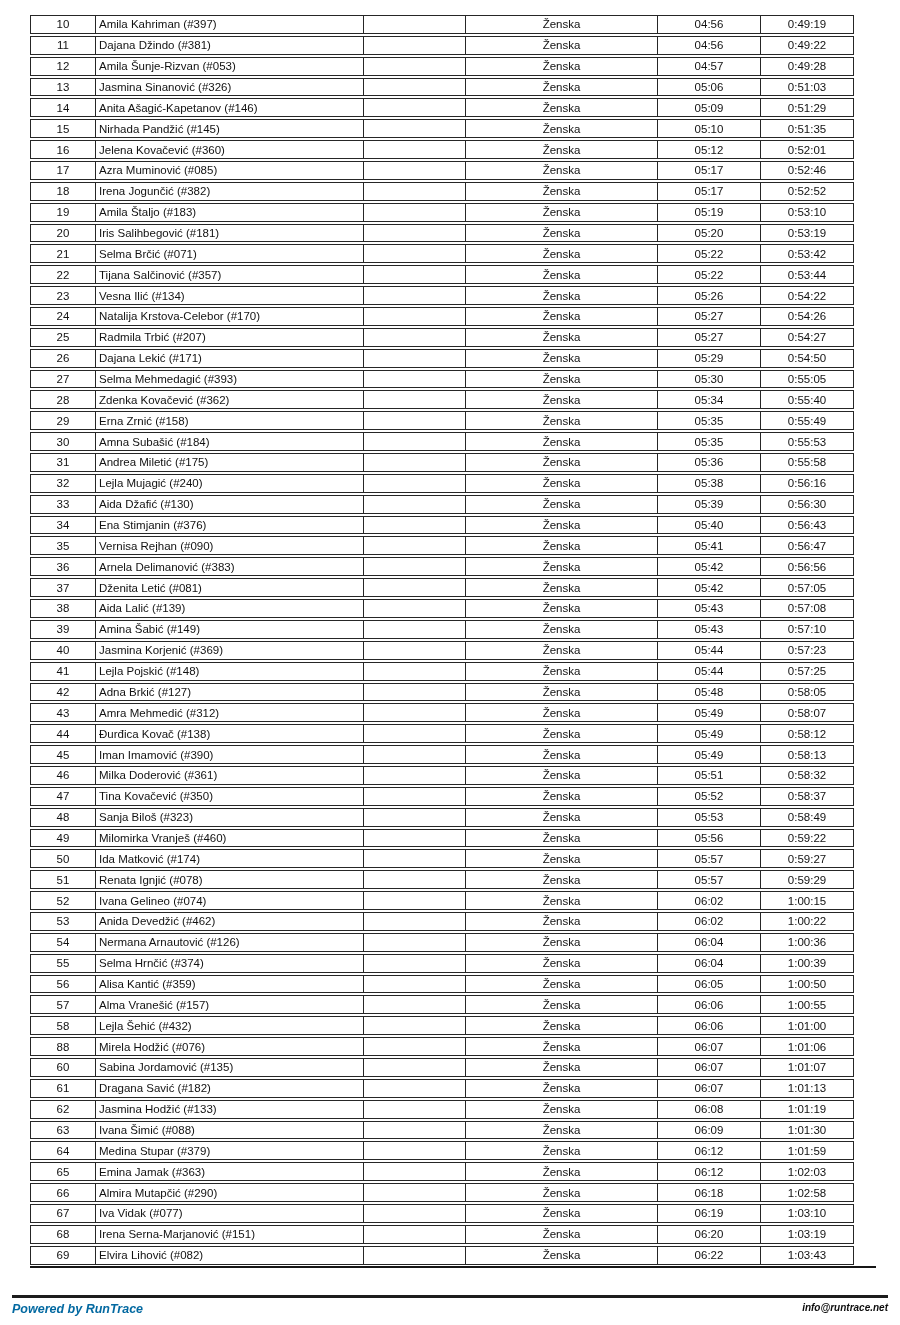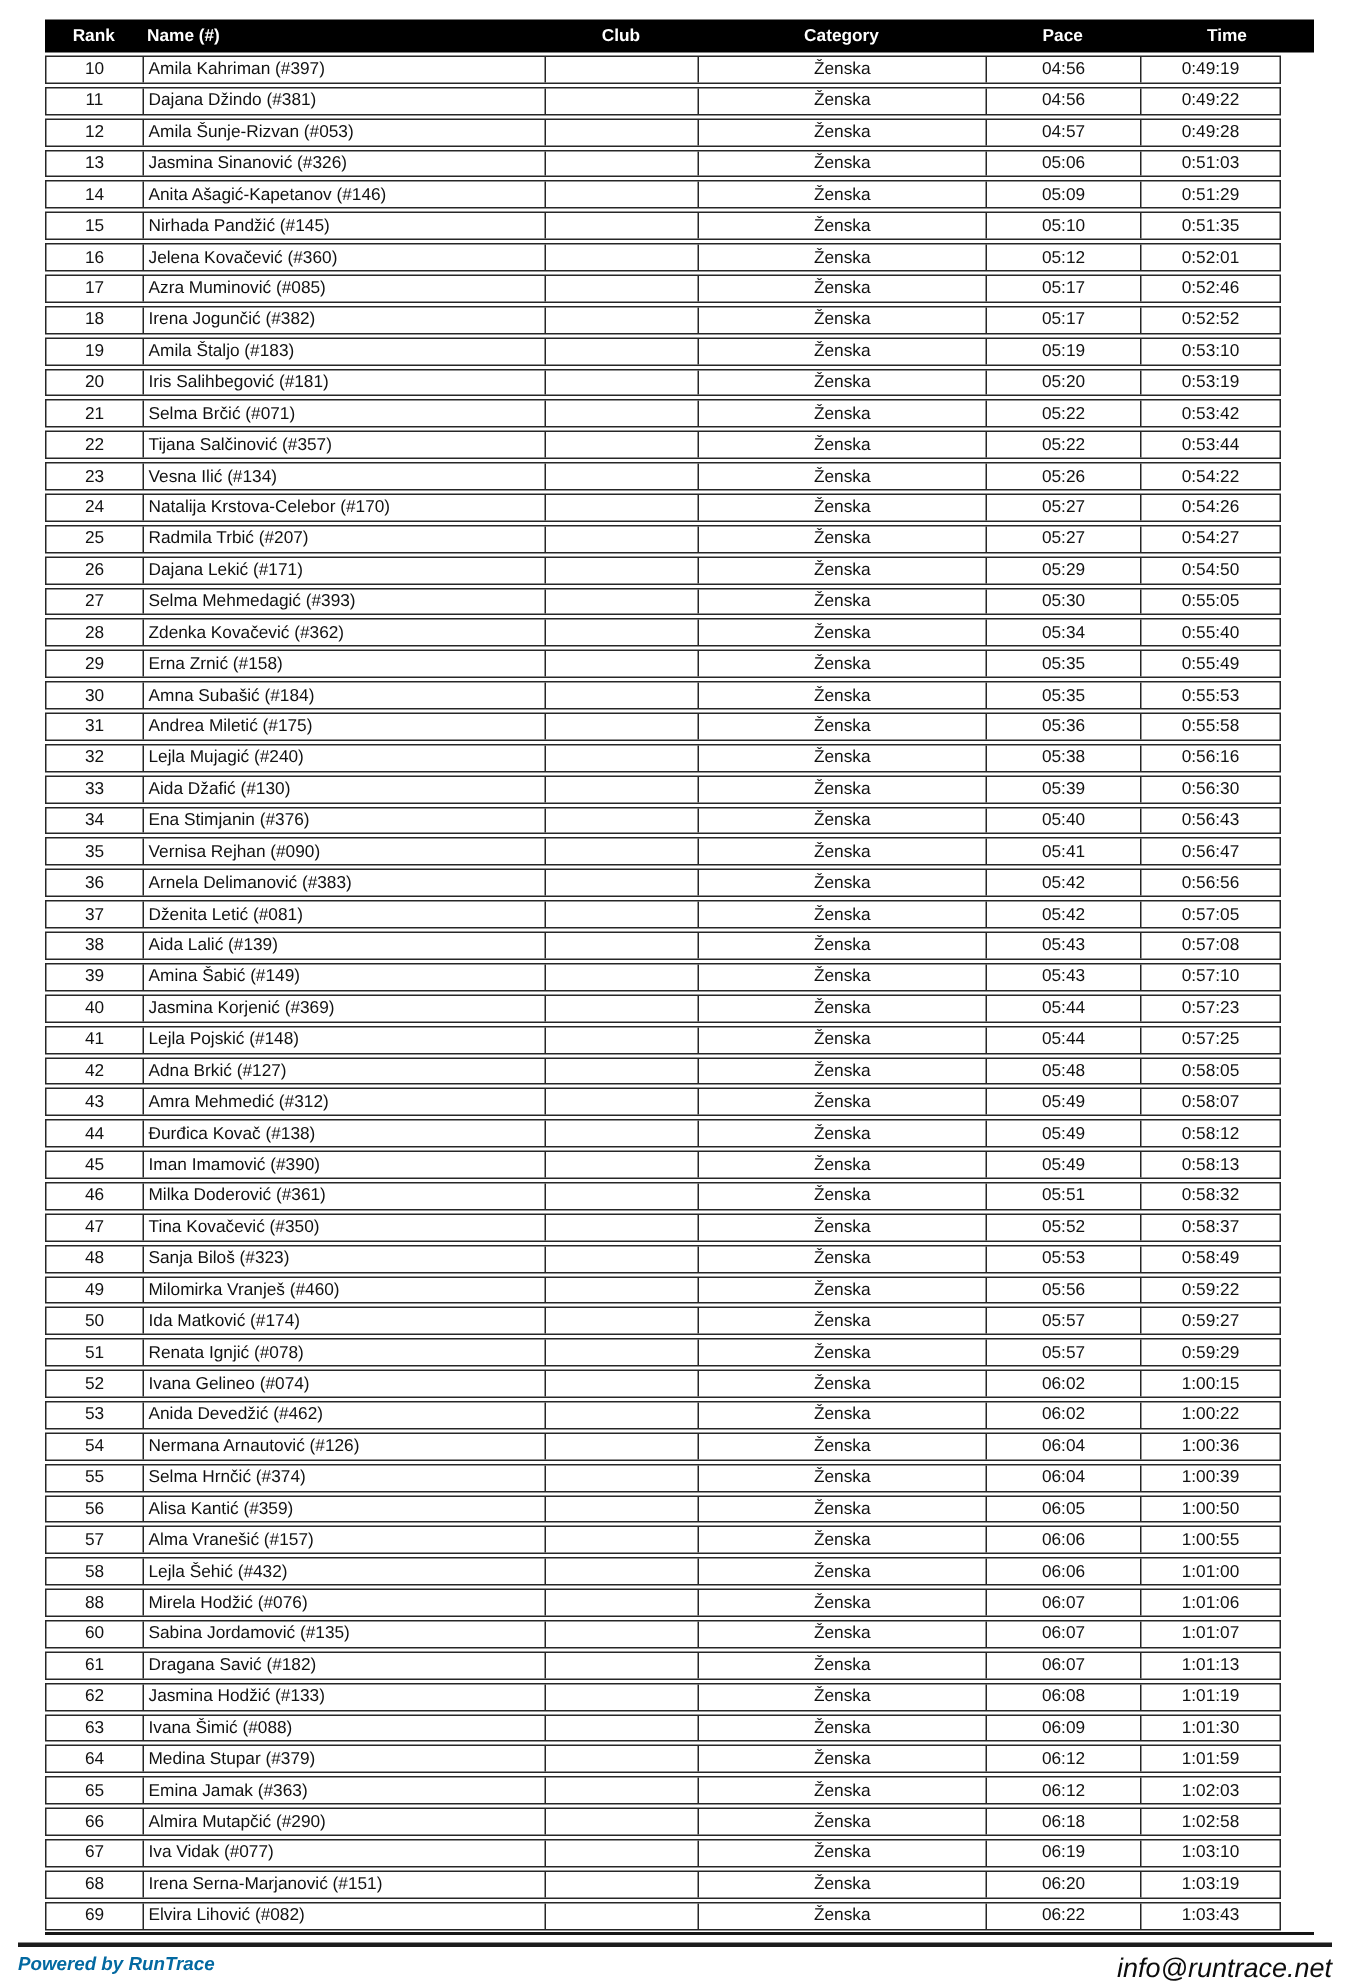--- a/index.html
+++ b/index.html
@@ -52,35 +52,27 @@
   .footer-rule{
     position:absolute;left:12px;top:1295px;width:876px;height:2.5px;
     background:#1c1c1c;
   }
   .footer-left{
     position:absolute;left:12px;top:1302px;
     font-weight:700;font-style:italic;font-size:12.5px;color:#0369a1;
   }
   .footer-right{
     position:absolute;right:12px;top:1302px;
-    font-weight:400;font-style:italic;font-size:18px;color:#0d0d0d;
+    font-weight:700;font-style:italic;font-size:10px;color:#0d0d0d;
   }
 </style>
 </head>
 <body>
 
 <div class="results-table">
-  <div class="header-row">
-    <div class="c rank">Rank</div>
-    <div class="c name">Name (#)</div>
-    <div class="c club">Club</div>
-    <div class="c category">Category</div>
-    <div class="c pace">Pace</div>
-    <div class="c time">Time</div>
-  </div>
   <div class="rows">
       <div class="row">
     <div class="c rank">10</div>
     <div class="c name">Amila Kahriman (#397)</div>
     <div class="c club"></div>
     <div class="c category">Ženska</div>
     <div class="c pace">04:56</div>
     <div class="c time">0:49:19</div>
   </div>
       <div class="row">

